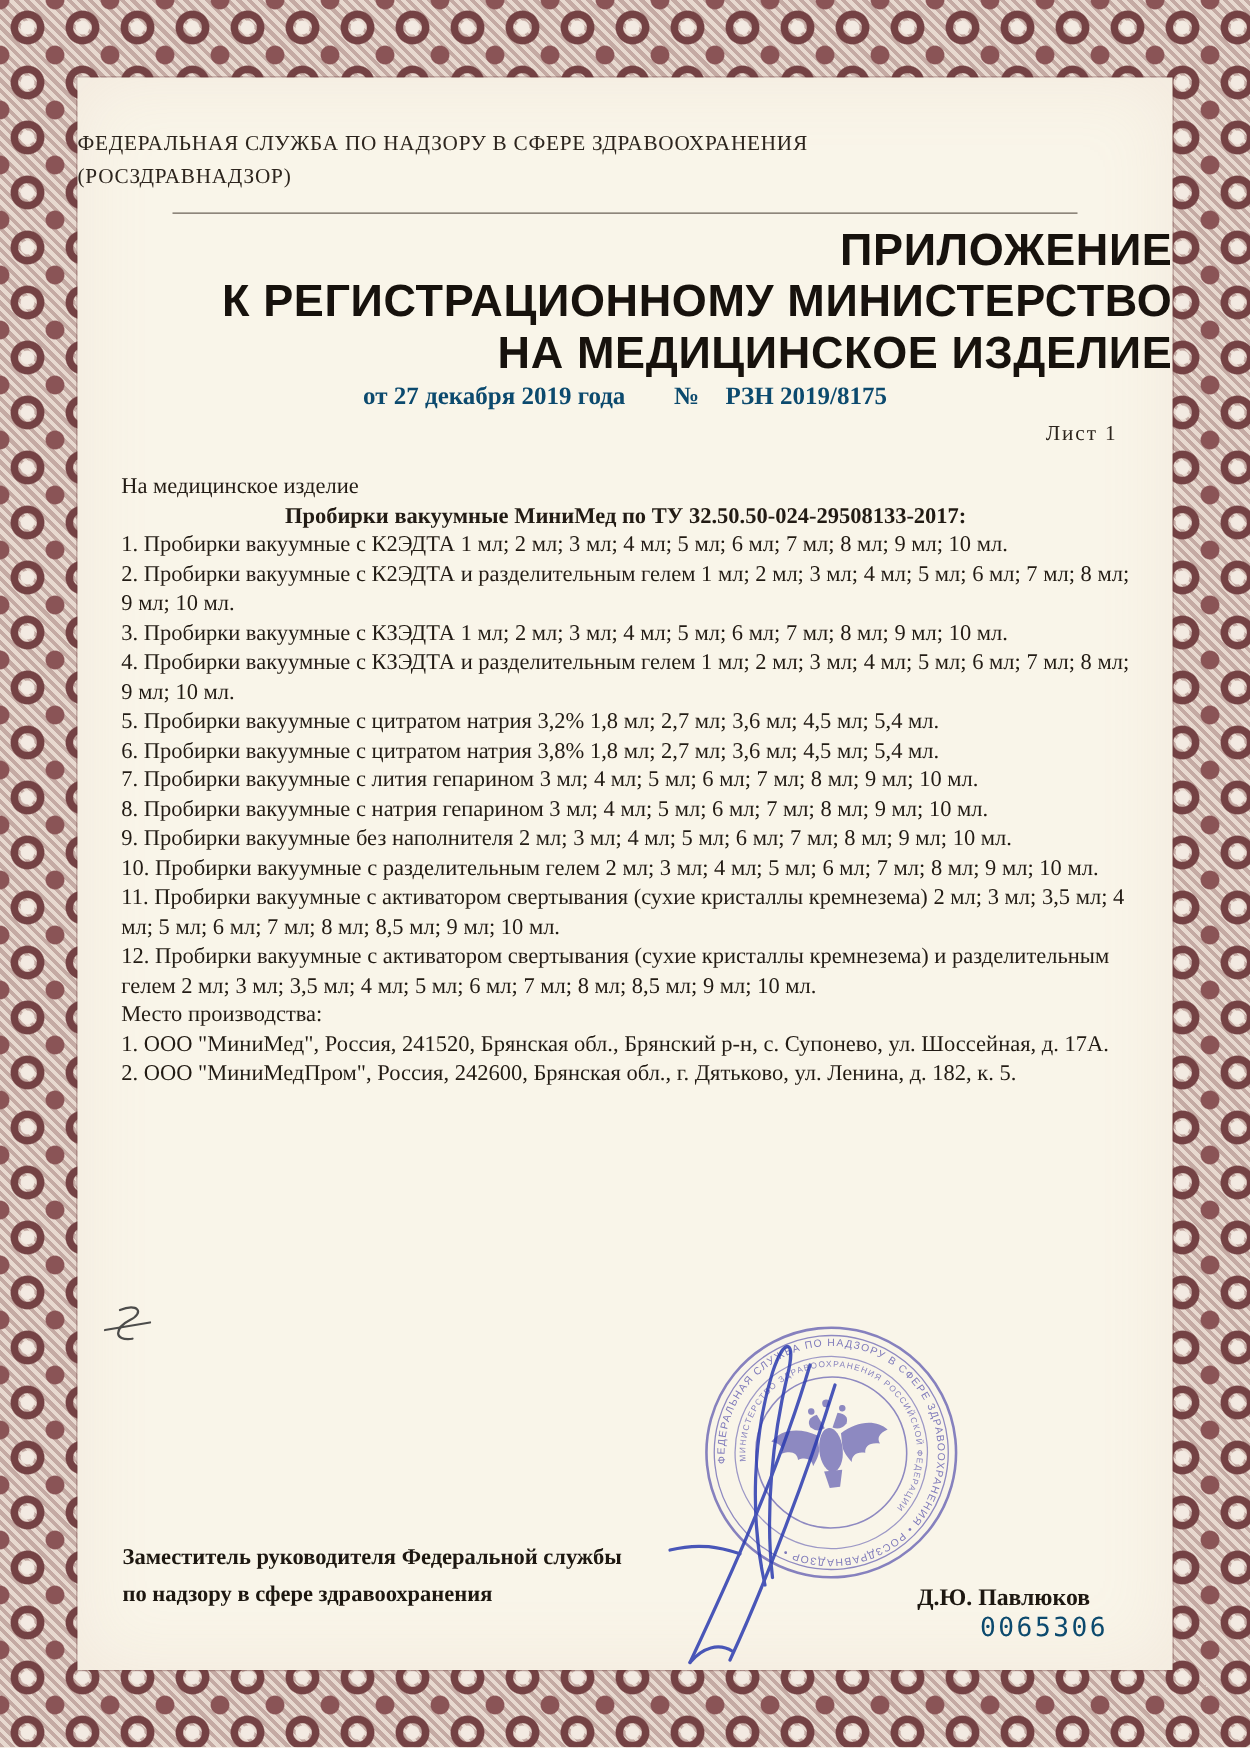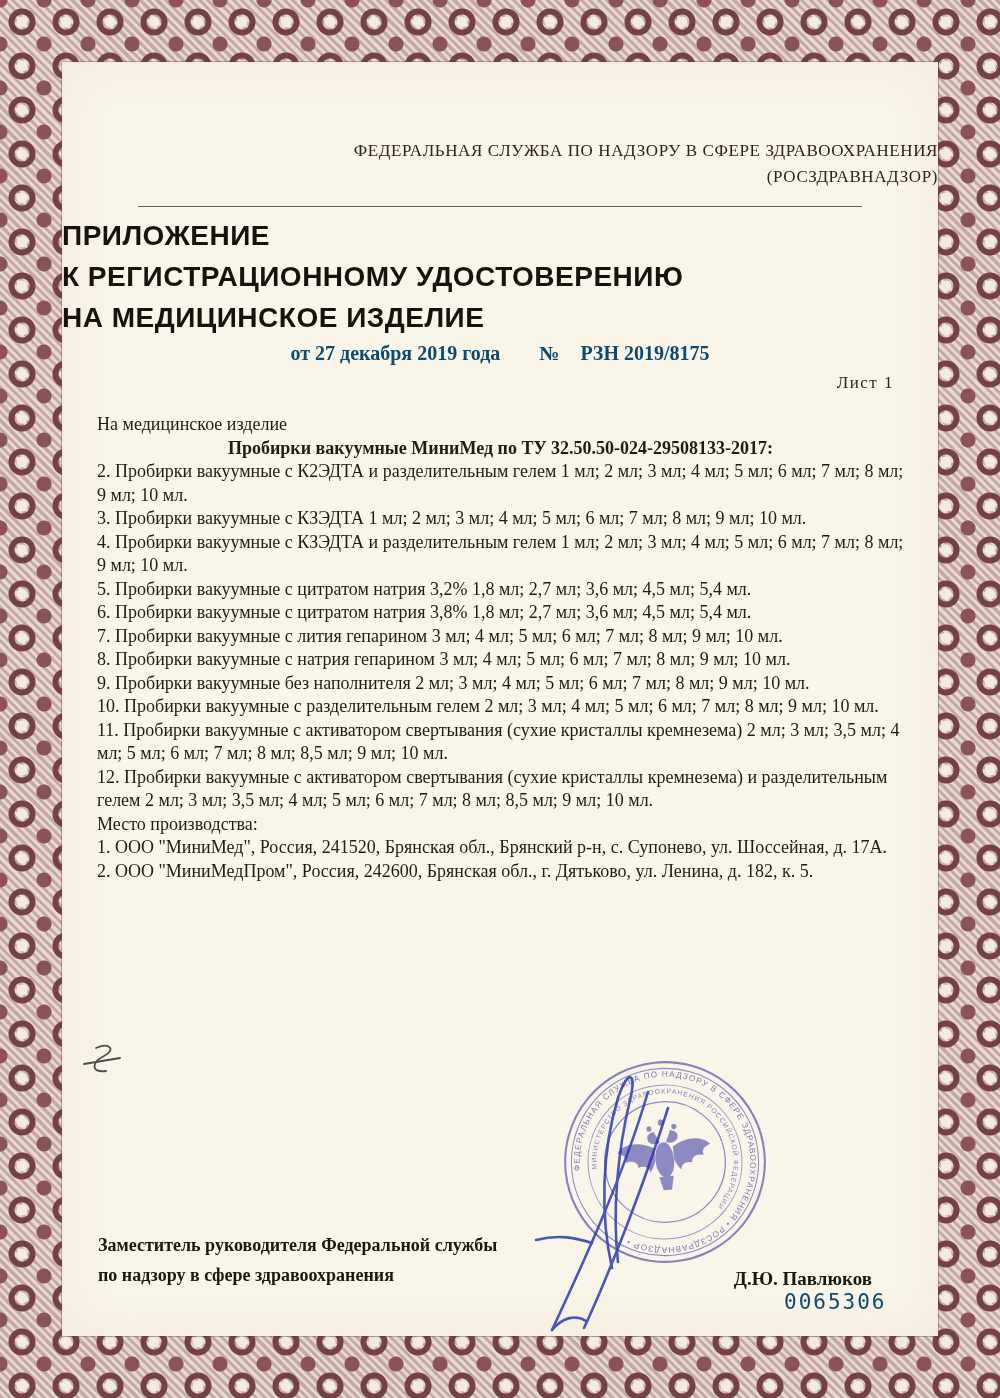--- a/index.html
+++ b/index.html
@@ -23,26 +23,26 @@
     background-size:44px 44px,44px 44px,44px 44px,44px 44px,44px 44px,44px 44px,auto;
   }
 
   .paper {
     position:absolute; left:62px; top:62px; width:876px; height:1274px;
     background:#f9f5e9;
     box-shadow:0 0 0 1px rgba(96,48,48,.35), inset 0 0 60px rgba(205,160,150,.14);
     z-index:1;
   }
 
-  .agency { margin-top:76px; text-align:right; font-size:17px; line-height:26px;
+  .agency { margin-top:40px; text-align:left; font-size:17px; line-height:26px;
             letter-spacing:.6px; color:#2c241d; }
   .rule   { width:724px; margin:16px auto 0; border-top:1.5px solid #6b6257; }
 
-  .title  { margin-top:8px; text-align:left; font-family:"Liberation Sans", sans-serif;
-            font-weight:bold; font-size:28px; line-height:41px; color:#17120d; letter-spacing:.5px; }
+  .title  { margin-top:8px; text-align:right; font-family:"Liberation Sans", sans-serif;
+            font-weight:bold; font-size:36px; line-height:41px; color:#17120d; letter-spacing:.5px; }
 
   .meta-line { margin-top:4px; text-align:center; font-weight:bold; font-size:20px; color:#0c4a6e; }
   .meta-line .num-sign  { margin-left:34px; }
   .meta-line .num-value { margin-left:16px; }
 
   .sheet { margin-top:8px; padding-right:44px; text-align:right; font-size:17px;
            letter-spacing:1.5px; color:#2c241d; }
 
   .body { margin:20px 34px 0 35px; font-size:18px; line-height:23.5px; color:#221b14; }
   .body p { margin:0; }
@@ -75,36 +75,37 @@
 
     <div class="agency">
       <div>ФЕДЕРАЛЬНАЯ СЛУЖБА ПО НАДЗОРУ В СФЕРЕ ЗДРАВООХРАНЕНИЯ</div>
       <div>(РОСЗДРАВНАДЗОР)</div>
     </div>
 
     <div class="rule"></div>
 
     <div class="title">
       <div>ПРИЛОЖЕНИЕ</div>
-      <div>К РЕГИСТРАЦИОННОМУ УДОСТОВЕРЕНИЮ</div>
+      <div>К РЕГИСТРАЦИОННОМУ МИНИСТЕРСТВО</div>
       <div>НА МЕДИЦИНСКОЕ ИЗДЕЛИЕ</div>
     </div>
 
     <div class="meta-line">
       <span>от 27 декабря 2019 года</span>
       <span class="num-sign">№</span>
       <span class="num-value">РЗН 2019/8175</span>
     </div>
 
     <div class="sheet">Лист 1</div>
 
     <div class="body">
       <p>На медицинское изделие</p>
       <p class="bold">Пробирки вакуумные МиниМед по ТУ 32.50.50-024-29508133-2017:</p>
       <div>
+          <p>1. Пробирки вакуумные с К2ЭДТА 1 мл; 2 мл; 3 мл; 4 мл; 5 мл; 6 мл; 7 мл; 8 мл; 9 мл; 10 мл.</p>
           <p>2. Пробирки вакуумные с К2ЭДТА и разделительным гелем 1 мл; 2 мл; 3 мл; 4 мл; 5 мл; 6 мл; 7 мл; 8 мл; 9 мл; 10 мл.</p>
           <p>3. Пробирки вакуумные с КЗЭДТА 1 мл; 2 мл; 3 мл; 4 мл; 5 мл; 6 мл; 7 мл; 8 мл; 9 мл; 10 мл.</p>
           <p>4. Пробирки вакуумные с КЗЭДТА и разделительным гелем 1 мл; 2 мл; 3 мл; 4 мл; 5 мл; 6 мл; 7 мл; 8 мл; 9 мл; 10 мл.</p>
           <p>5. Пробирки вакуумные с цитратом натрия 3,2% 1,8 мл; 2,7 мл; 3,6 мл; 4,5 мл; 5,4 мл.</p>
           <p>6. Пробирки вакуумные с цитратом натрия 3,8% 1,8 мл; 2,7 мл; 3,6 мл; 4,5 мл; 5,4 мл.</p>
           <p>7. Пробирки вакуумные с лития гепарином 3 мл; 4 мл; 5 мл; 6 мл; 7 мл; 8 мл; 9 мл; 10 мл.</p>
           <p>8. Пробирки вакуумные с натрия гепарином 3 мл; 4 мл; 5 мл; 6 мл; 7 мл; 8 мл; 9 мл; 10 мл.</p>
           <p>9. Пробирки вакуумные без наполнителя 2 мл; 3 мл; 4 мл; 5 мл; 6 мл; 7 мл; 8 мл; 9 мл; 10 мл.</p>
           <p>10. Пробирки вакуумные с разделительным гелем 2 мл; 3 мл; 4 мл; 5 мл; 6 мл; 7 мл; 8 мл; 9 мл; 10 мл.</p>
           <p>11. Пробирки вакуумные с активатором свертывания (сухие кристаллы кремнезема) 2 мл; 3 мл; 3,5 мл; 4 мл; 5 мл; 6 мл; 7 мл; 8 мл; 8,5 мл; 9 мл; 10 мл.</p>

